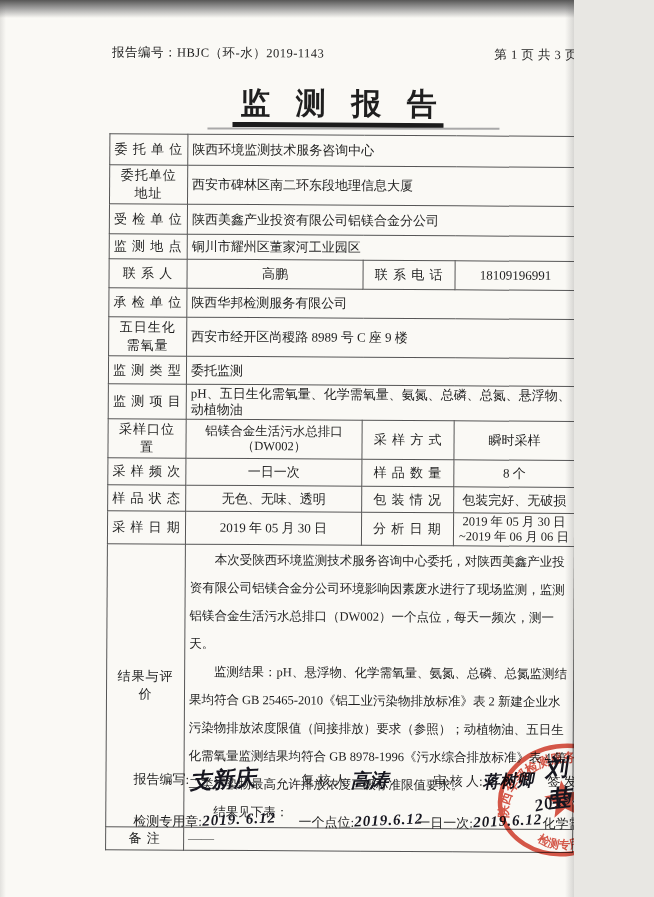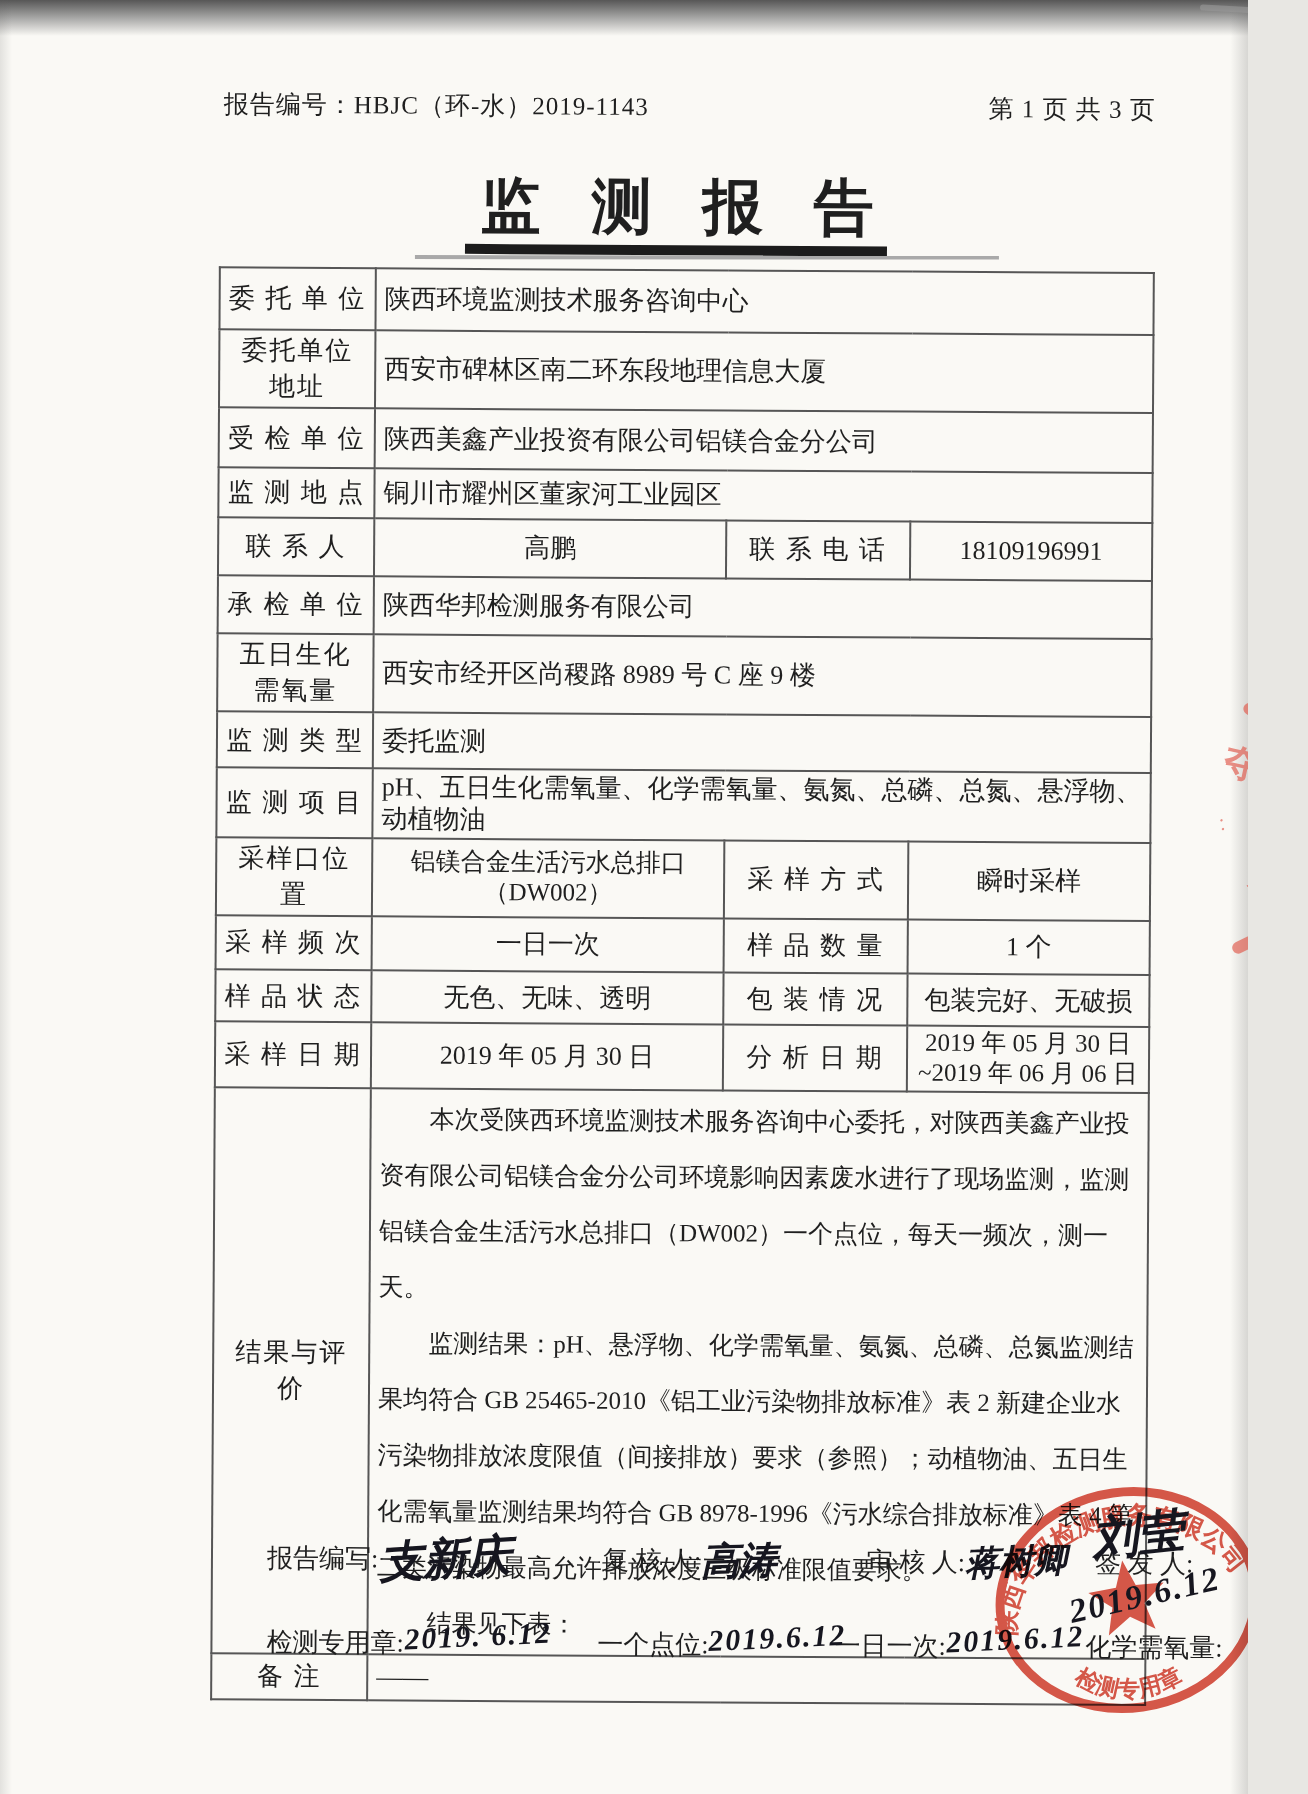--- a/index.html
+++ b/index.html
@@ -1,16 +1,16 @@
 <!DOCTYPE html>
 <html><head>
 <meta charset="utf-8">
 <style>
   html,body{margin:0;padding:0;background:#e8e7e3;}
-  .page{position:relative;width:624px;height:897px;background:#faf9f5;overflow:hidden;
+  .page{position:relative;width:574px;height:897px;background:#faf9f5;overflow:hidden;
         font-family:"Liberation Serif","DejaVu Serif",serif;color:#1f1f1f;}
   
   .scan-top{position:absolute;left:0;top:0;width:100%;height:18px;
             background:linear-gradient(#3a3a3a 0%,#8f8f8f 45%,rgba(160,160,160,0) 100%);opacity:.85;}
   .scan-right{position:absolute;right:0;top:0;width:9px;height:100%;
               background:linear-gradient(to left,rgba(90,90,90,.22),rgba(0,0,0,0));}
   .scan-left{position:absolute;left:0;top:0;width:6px;height:100%;
              background:linear-gradient(to right,rgba(90,90,90,.15),rgba(0,0,0,0));}
   .scan-scratch{position:absolute;left:600px;top:3px;width:30px;height:3px;background:#9a9a9a;
                 transform:rotate(3deg);opacity:.6;border-radius:2px;}
@@ -128,21 +128,21 @@
           <span>铝镁合金生活污水总排口</span><br>
           <span>（DW002）</span>
         </td>
         <td class="lbl">采 样 方 式</td>
         <td class="cval">瞬时采样</td>
       </tr>
       <tr style="height:27px">
         <td class="lbl">采 样 频 次</td>
         <td class="cval">一日一次</td>
         <td class="lbl">样 品 数 量</td>
-        <td class="cval">1 个</td>
+        <td class="cval">8 个</td>
       </tr>
       <tr style="height:26px">
         <td class="lbl">样 品 状 态</td>
         <td class="cval">无色、无味、透明</td>
         <td class="lbl">包 装 情 况</td>
         <td class="cval">包装完好、无破损</td>
       </tr>
       <tr style="height:32px">
         <td class="lbl">采 样 日 期</td>
         <td class="cval">2019 年 05 月 30 日</td>

